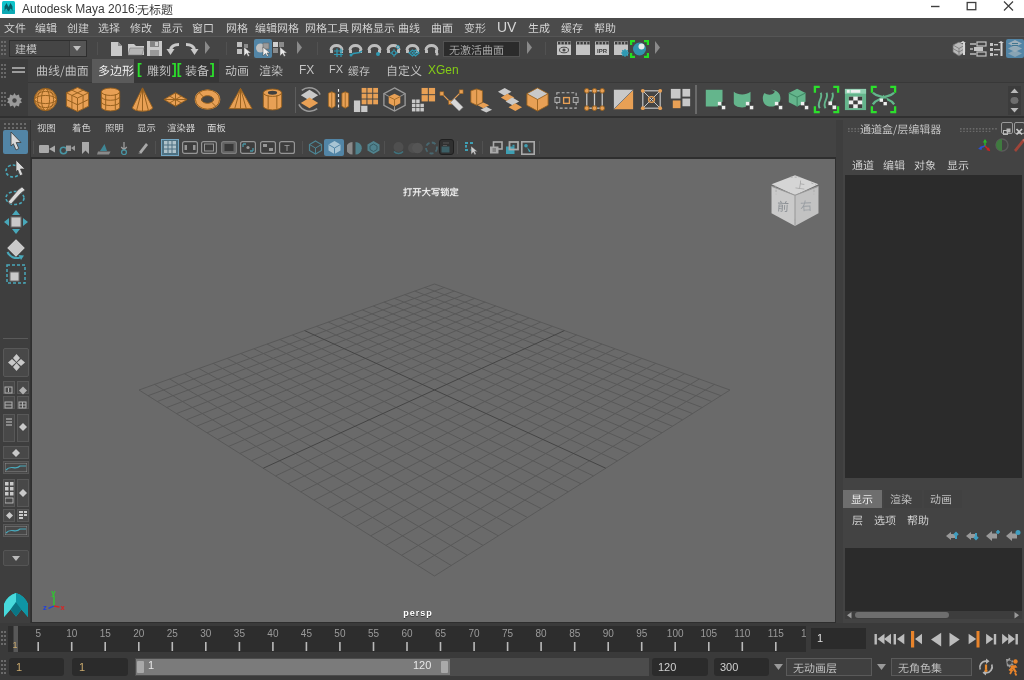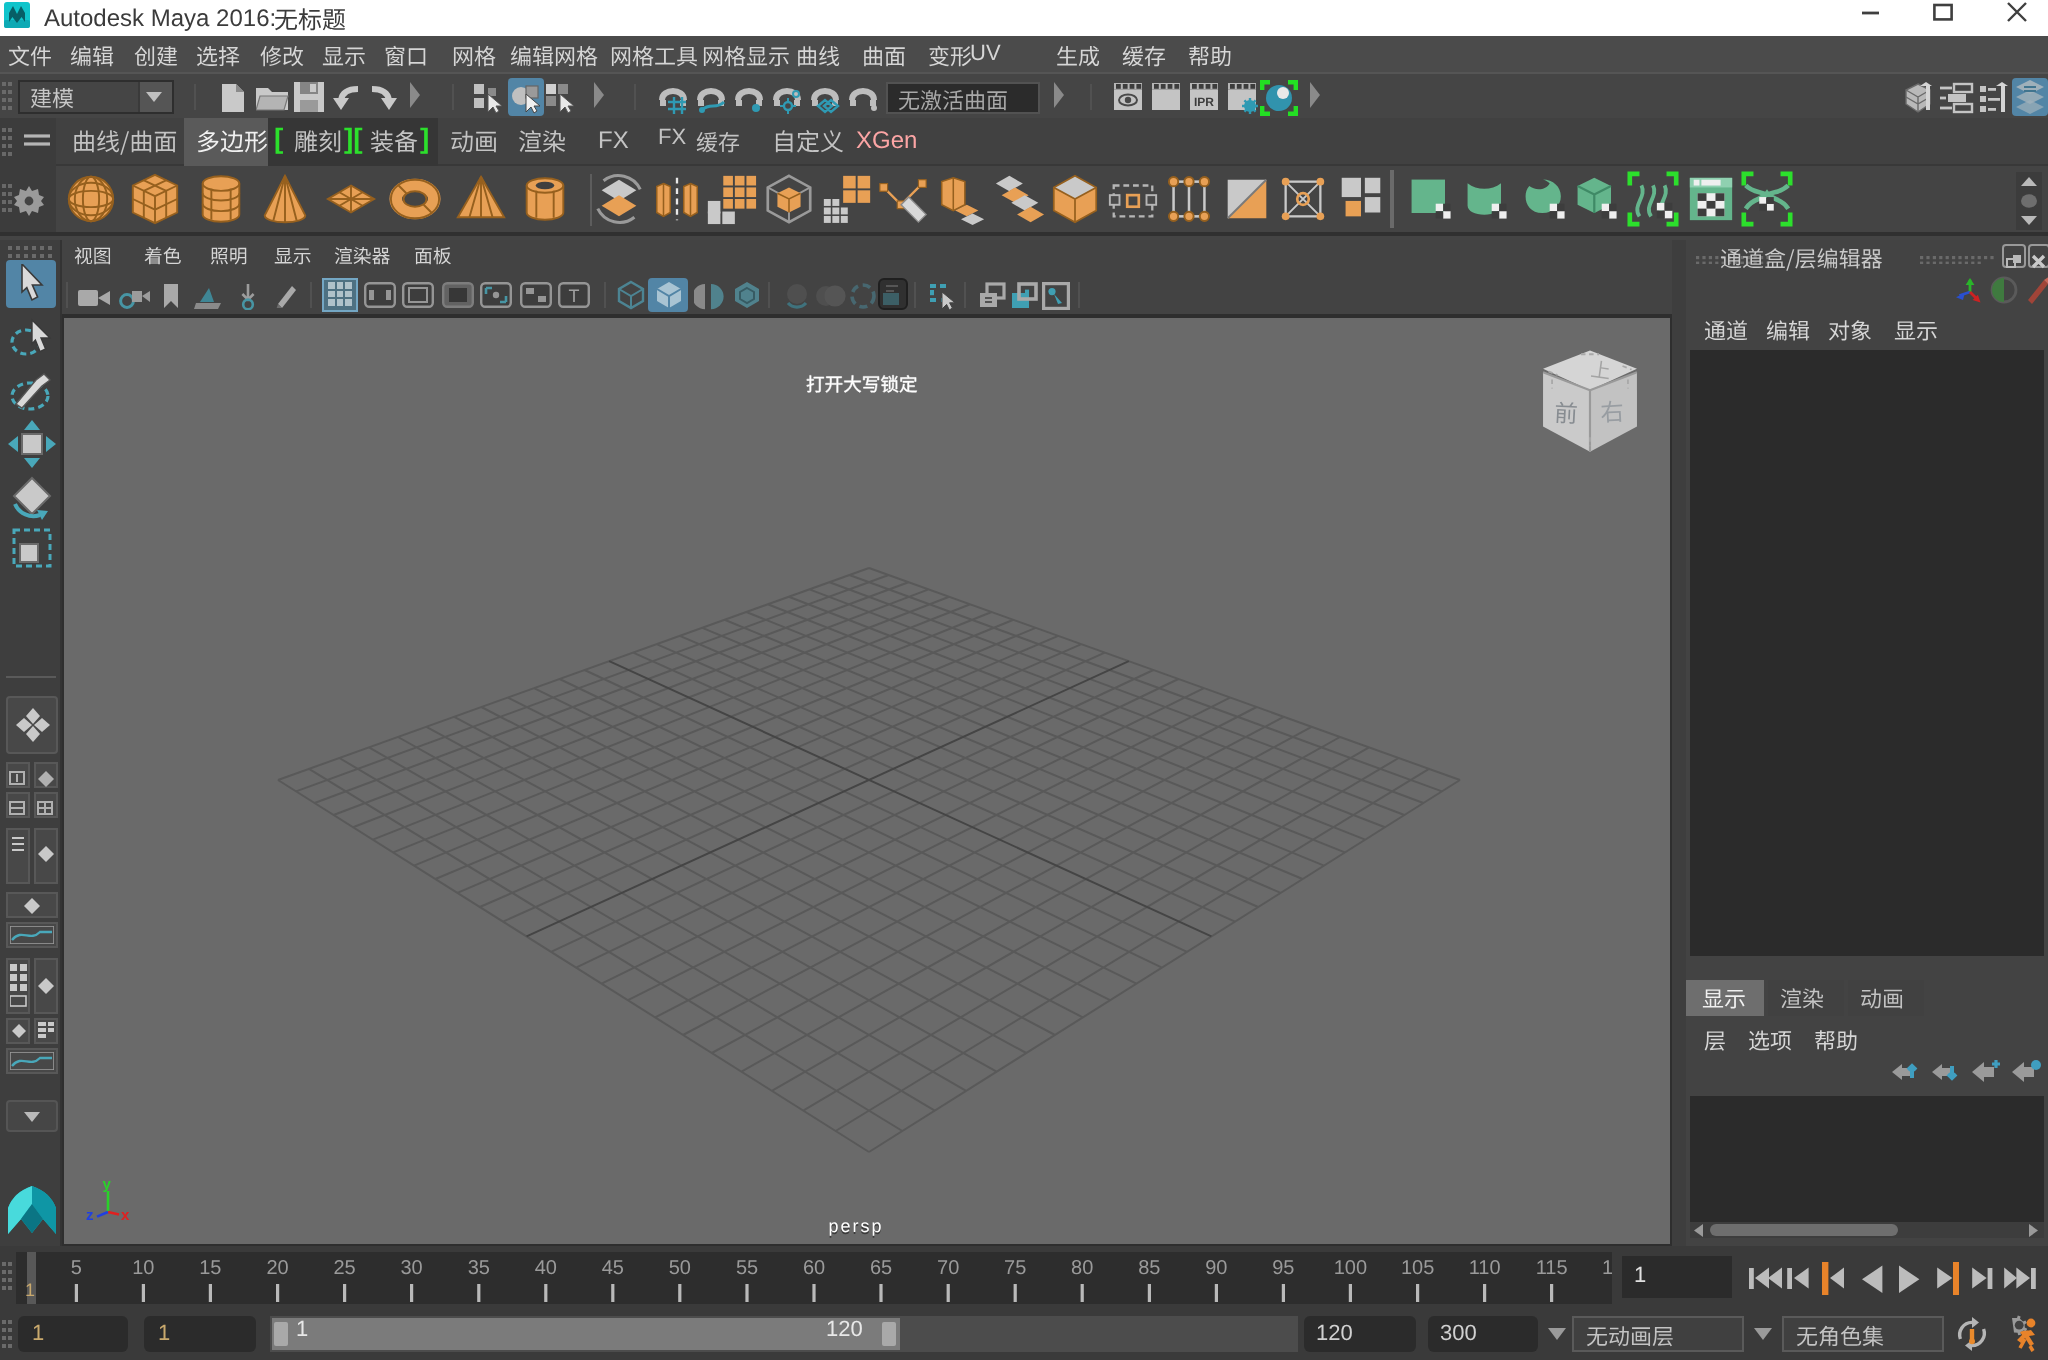--- a/index.html
+++ b/index.html
@@ -231,21 +231,21 @@
           <use href="#u7f13" x="0"></use>
           <use href="#u5b58" x="1000"></use>
         </g>
       </svg>
   <svg class="abs" style="left:594px;top:3px" width="22" height="16">
         <g fill="#d6d6d6" transform="translate(0,11.2) scale(0.01100,-0.01100)">
           <use href="#u5e2e" x="0"></use>
           <use href="#u52a9" x="1000"></use>
         </g>
       </svg>
-  <span class="abs menuitem" style="left:485px;font-size:11px">UV</span>
+  <span class="abs menuitem" style="left:497px;font-size:14px">UV</span>
 </div>
 
 <div class="abs" id="statusline">
   <svg class="abs" style="left:1px;top:3px" width="6" height="17">
         <g fill="#6a6a6a">
           <rect x="0" y="1" width="2" height="2"></rect>
           <rect x="3" y="1" width="2" height="2"></rect>
           <rect x="0" y="5" width="2" height="2"></rect>
           <rect x="3" y="5" width="2" height="2"></rect>
           <rect x="0" y="9" width="2" height="2"></rect>
@@ -538,21 +538,21 @@
           <use href="#u5b58" x="1000"></use>
         </g>
       </svg>
   <svg class="abs" style="left:386px;top:4px" width="36" height="18">
         <g fill="#c3c3c3" transform="translate(0,12.2) scale(0.01200,-0.01200)">
           <use href="#u81ea" x="0"></use>
           <use href="#u5b9a" x="1000"></use>
           <use href="#u4e49" x="2000"></use>
         </g>
       </svg>
-  <span class="abs" style="left:428px;top:4px;font-size:12px;color:#fca5a5">XGen</span>
+  <span class="abs" style="left:428px;top:4px;font-size:12px;color:#84cc16">XGen</span>
 </div>
 
 <div class="abs" id="shelficons">
   <div class="abs" style="left:0;top:0;width:28px;height:33px;background:#3c3c3c"></div>
   <svg class="abs" style="left:1px;top:8px" width="6" height="17">
         <g fill="#686868">
           <rect x="0" y="1" width="2" height="2"></rect>
           <rect x="3" y="1" width="2" height="2"></rect>
           <rect x="0" y="5" width="2" height="2"></rect>
           <rect x="3" y="5" width="2" height="2"></rect>
@@ -1174,21 +1174,21 @@
   <svg class="abs" style="left:371px;top:27px" width="56" height="14">
         <g fill="#fff" stroke="#fff" stroke-width="30" transform="translate(0,9.5) scale(0.00930,-0.00930)">
           <use href="#u6253" x="0"></use>
           <use href="#u5f00" x="1000"></use>
           <use href="#u5927" x="2000"></use>
           <use href="#u5199" x="3000"></use>
           <use href="#u9501" x="4000"></use>
           <use href="#u5b9a" x="5000"></use>
         </g>
       </svg>
-  <div class="abs" style="left:351px;top:449px;width:90px;text-align:center;font-size:9px;font-weight:normal;color:#fff;letter-spacing:1px;text-shadow:0 1px 0 #3a3a3a">persp</div>
+  <div class="abs" style="left:341px;top:449px;width:90px;text-align:center;font-size:9px;font-weight:bold;color:#fff;letter-spacing:1px;text-shadow:0 1px 0 #3a3a3a">persp</div>
   <svg class="abs" style="left:735px;top:14px" width="56" height="57" viewBox="0 0 62 62">
     <path d="M31 24 L57 14 L57 44 L31 58 Z" fill="#c2c2c2"></path>
     <path d="M31 24 L5 14 L5 44 L31 58 Z" fill="#cacaca"></path>
     <path d="M31 2 L57 12 L31 24 L5 12 Z" fill="#d5d5d5"></path>
     <path d="M31 24 L31 58 M31 24 L5 14 M31 24 L57 14" stroke="#9a9a9a" stroke-width="1.2"></path>
     <path d="M8 13.5 L13 15.5 M49 10.5 L54 12.5 M26 4 L36 4 M10 18 L10 23 M52 18 L52 23 M31 50 L31 55" stroke="#a8a8a8" stroke-width="1" stroke-dasharray="2.5 2"></path>
     <g fill="#878c91" transform="translate(11,41) rotate(3) scale(0.013,-0.013)">
           <use href="#u524d"></use>
         </g>
     <g fill="#989da2" transform="translate(37,41) rotate(-3) scale(0.013,-0.013)">

